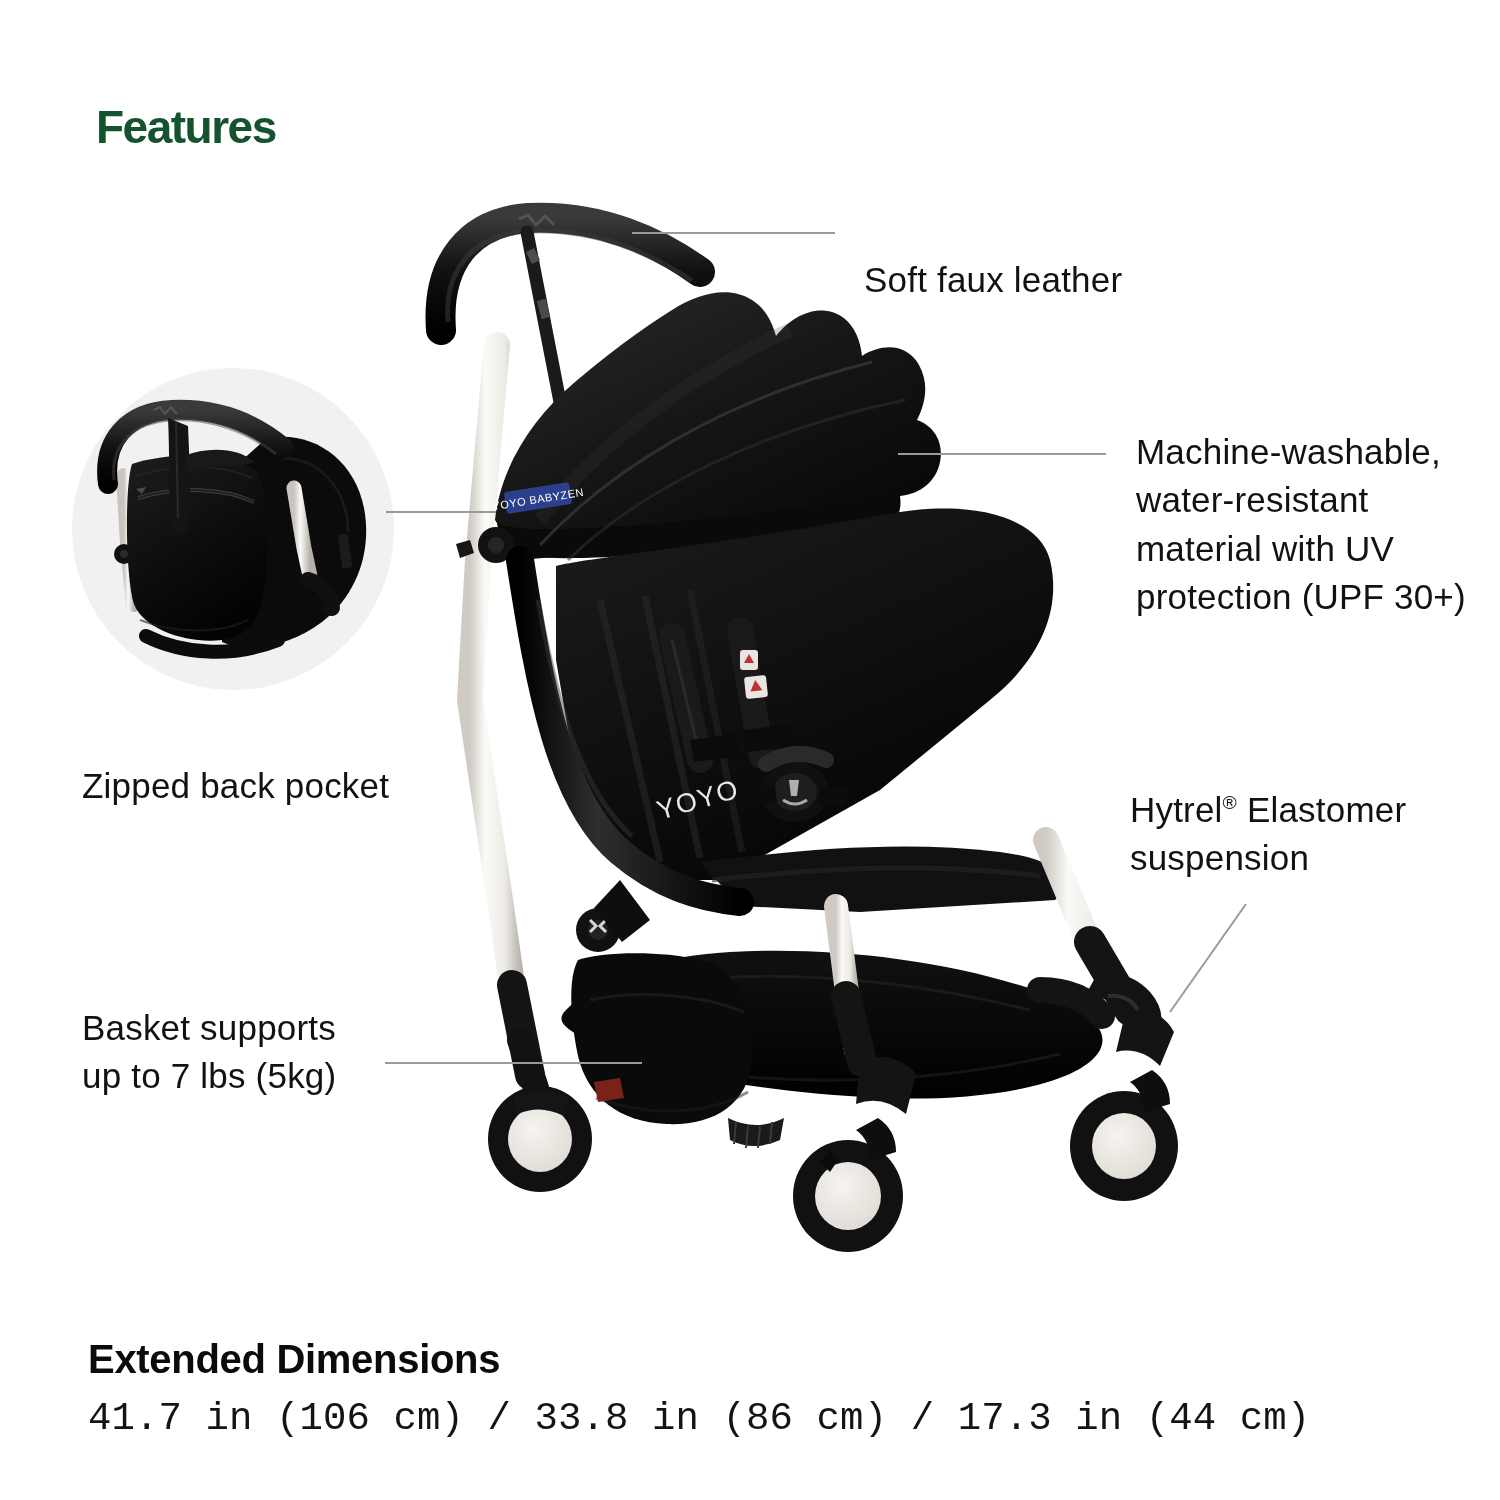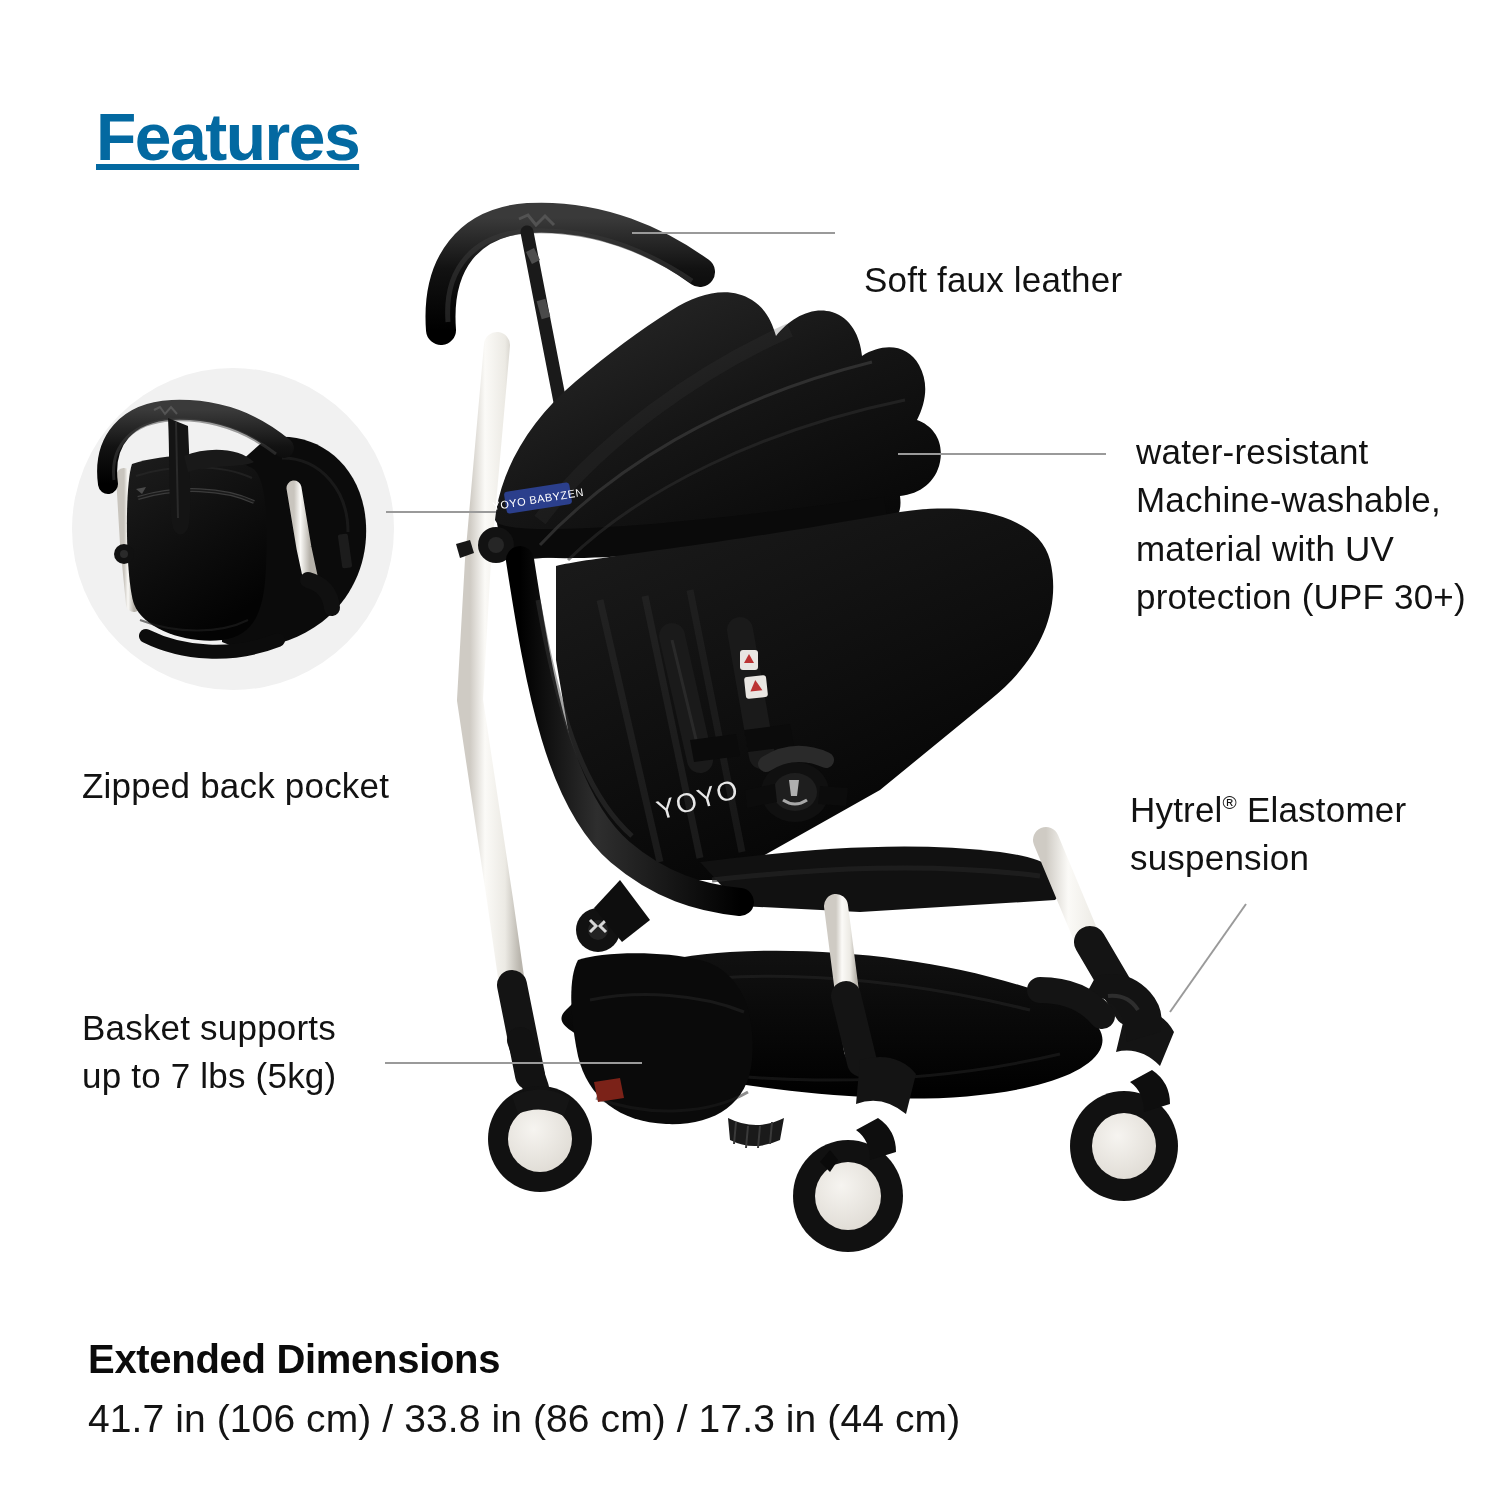--- a/index.html
+++ b/index.html
@@ -17,26 +17,25 @@
     height: 1500px;
     background: #ffffff;
     overflow: hidden;
   }
 
   
   .page-title {
     position: absolute;
     left: 96px;
     top: 104px;
-    font-size: 66px;
+    font-size: 46px;
     font-weight: 700;
     letter-spacing: -1.5px;
-    color: #0369a1;
+    color: #14532d;
     line-height: 1;
-    text-decoration: underline;
   }
   .annot {
     position: absolute;
     font-size: 35px;
     font-weight: 300;
     line-height: 1.38;
     color: #121212;
     letter-spacing: 0.2px;
   }
   .annot sup {
@@ -54,20 +53,21 @@
     letter-spacing: -0.3px;
   }
   .dims-value {
     position: absolute;
     left: 88px;
     top: 1397px;
     font-size: 39px;
     font-weight: 300;
     color: #141414;
     letter-spacing: 0.1px;
+    font-family: Liberation Mono, monospace;
   }
 
   
   .leader {
     position: absolute;
     background: #9a9a9a;
     height: 2px;
   }
   .leader-diag {
     position: absolute;
@@ -362,22 +362,22 @@
   <div class="leader" style="left:385px; top:1062px; width:257px;"></div>
   <svg class="leader-diag" style="left:1150px; top:890px;" width="120" height="140" viewBox="0 0 120 140">
     <line x1="96" y1="14" x2="20" y2="122" stroke="#9a9a9a" stroke-width="2"></line>
   </svg>
 
   <div class="annot" style="left:864px; top:210px; width:330px;margin-top:46px;">
     <div>Soft faux leather</div>
   </div>
 
   <div class="annot" style="left:1136px; top:428px; width:350px;">
+    <div>Machine-washable,</div>
     <div>water-resistant</div>
-    <div>Machine-washable,</div>
     <div>material with UV</div>
     <div>protection (UPF 30+)</div>
   </div>
 
   <div class="annot" style="left:1130px; top:786px; width:330px;">
     <div>
       <span>Hytrel</span><sup>®</sup><span>&nbsp;Elastomer</span>
     </div>
     <div>suspension</div>
   </div>

